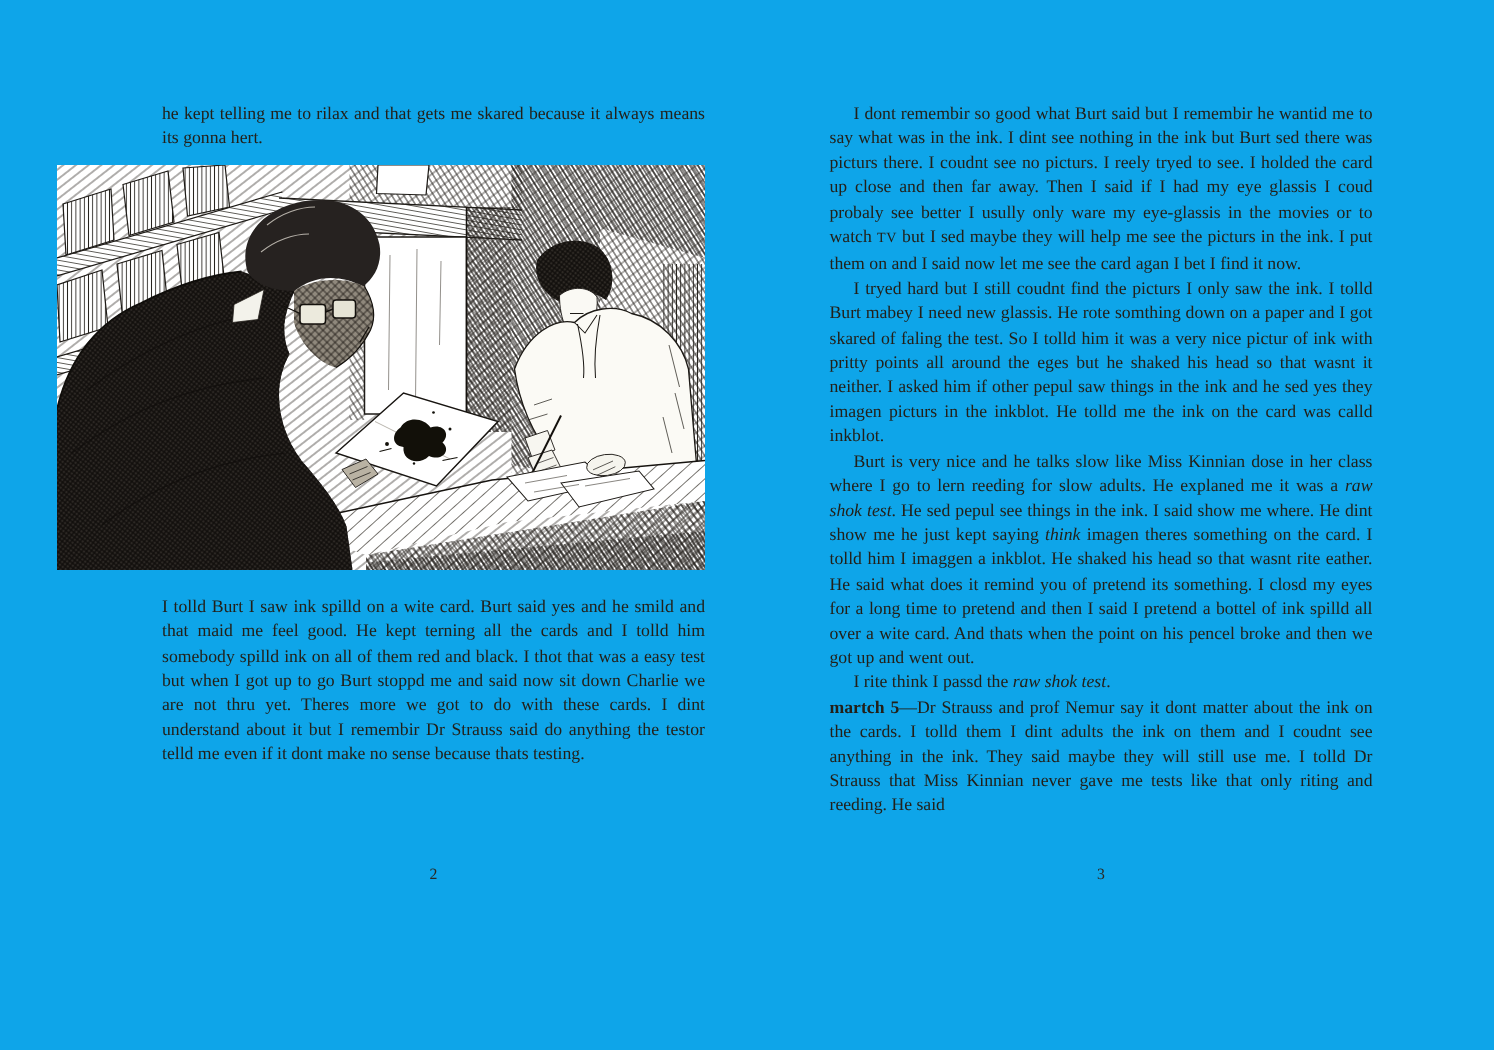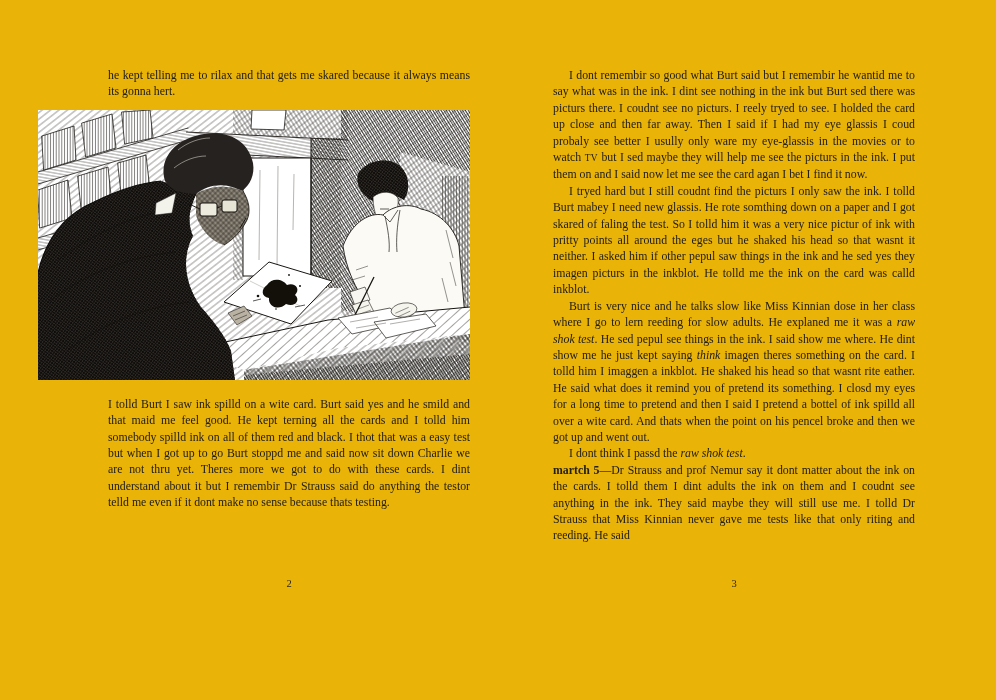--- a/index.html
+++ b/index.html
@@ -1,17 +1,17 @@
 <!DOCTYPE html>
 <html><head>
 <meta charset="utf-8">
 <style>
   html,body{margin:0;padding:0;background:#ffffff;}
   #book-spread{
-    position:relative;width:996px;height:700px;background:#eab308;overflow:hidden;
+    position:relative;width:996px;height:700px;background:#0ea5e9;overflow:hidden;
     font-family:"Liberation Serif","DejaVu Serif",serif;color:#232019;
   }
   .col{position:absolute;top:67px;width:362px;font-size:11.8px;line-height:16.4px;}
   #left-col{left:108px;}
   #right-col{left:553px;}
   .body-para{margin:0;text-align:justify;}
   .body-para.indent{text-indent:16px;}
   .report-heading{margin:15px 0 11px 0;font-size:12.2px;font-weight:bold;letter-spacing:.2px;}
   .italic{font-style:italic;}
   .bold{font-weight:bold;}
@@ -188,19 +188,19 @@
 
     <div id="left-bottom">
         <p class="body-para"><span>I tolld Burt I saw ink spilld on a wite card. Burt said yes and he smild and that maid me feel good. He kept terning all the cards and I tolld him somebody spilld ink on all of them red and black. I thot that was a easy test but when I got up to go Burt stoppd me and said now sit down Charlie we are not thru yet. Theres more we got to do with these cards. I dint understand about it but I remembir Dr Strauss said do anything the testor telld me even if it dont make no sense because thats testing.</span></p>
       </div>
   </div>
 
   <div class="col" id="right-col">
       <p class="body-para indent"><span>I dont remembir so good what Burt said but I remembir he wantid me to say what was in the ink. I dint see nothing in the ink but Burt sed there was picturs there. I coudnt see no picturs. I reely tryed to see. I holded the card up close and then far away. Then I said if I had my eye glassis I coud probaly see better I usully only ware my eye-glassis in the movies or to watch </span><span class="smallcaps">TV</span><span> but I sed maybe they will help me see the picturs in the ink. I put them on and I said now let me see the card agan I bet I find it now.</span></p>
       <p class="body-para indent"><span>I tryed hard but I still coudnt find the picturs I only saw the ink. I tolld Burt mabey I need new glassis. He rote somthing down on a paper and I got skared of faling the test. So I tolld him it was a very nice pictur of ink with pritty points all around the eges but he shaked his head so that wasnt it neither. I asked him if other pepul saw things in the ink and he sed yes they imagen picturs in the inkblot. He tolld me the ink on the card was calld inkblot.</span></p>
       <p class="body-para indent"><span>Burt is very nice and he talks slow like Miss Kinnian dose in her class where I go to lern reeding for slow adults. He explaned me it was a </span><span class="italic">raw shok test</span><span>. He sed pepul see things in the ink. I said show me where. He dint show me he just kept saying </span><span class="italic">think</span><span> imagen theres something on the card. I tolld him I imaggen a inkblot. He shaked his head so that wasnt rite eather. He said what does it remind you of pretend its something. I closd my eyes for a long time to pretend and then I said I pretend a bottel of ink spilld all over a wite card. And thats when the point on his pencel broke and then we got up and went out.</span></p>
-      <p class="body-para indent"><span>I dont think I passd the </span><span class="italic">raw shok test</span><span>.</span></p>
+      <p class="body-para indent"><span>I rite think I passd the </span><span class="italic">raw shok test</span><span>.</span></p>
       <p class="body-para"><span class="bold">martch 5</span><span>—Dr Strauss and prof Nemur say it dont matter about the ink on the cards. I tolld them I dint adults the ink on them and I coudnt see anything in the ink. They said maybe they will still use me. I tolld Dr Strauss that Miss Kinnian never gave me tests like that only riting and reeding. He said</span></p>
     </div>
 
   <div class="pagenum" id="pagenum-left">2</div>
   <div class="pagenum" id="pagenum-right">3</div>
 </div>
 
 </body></html>

